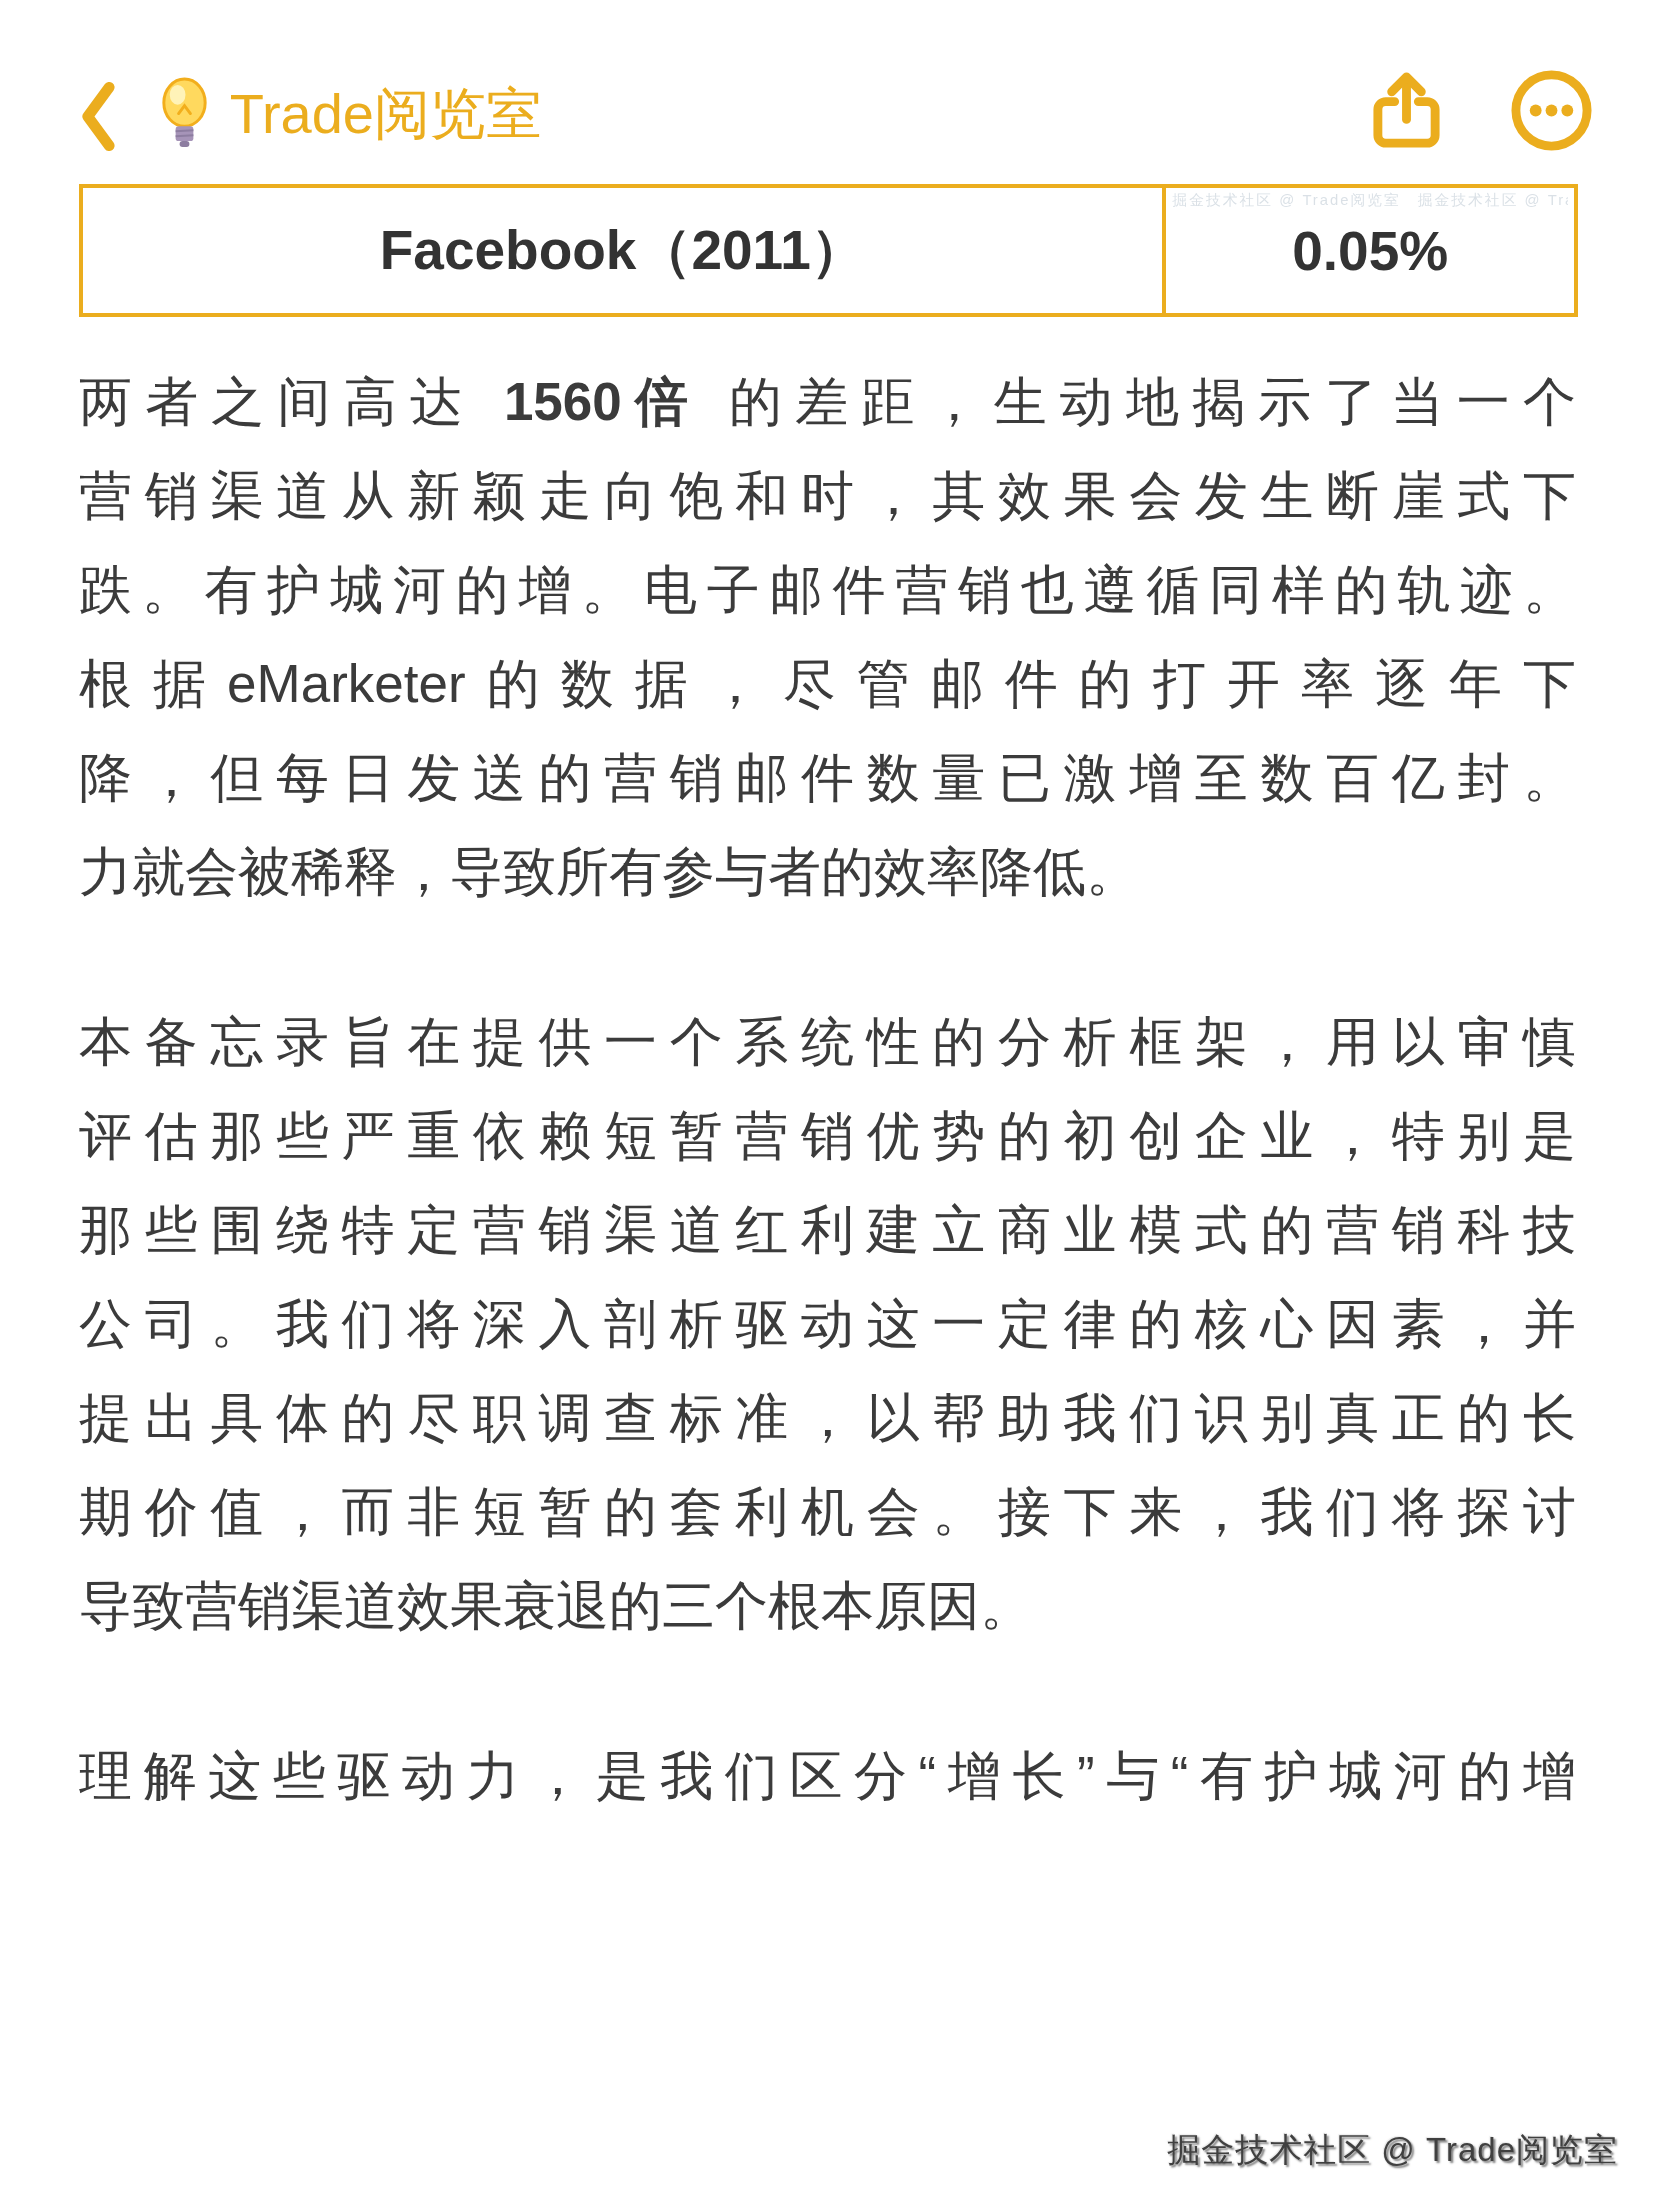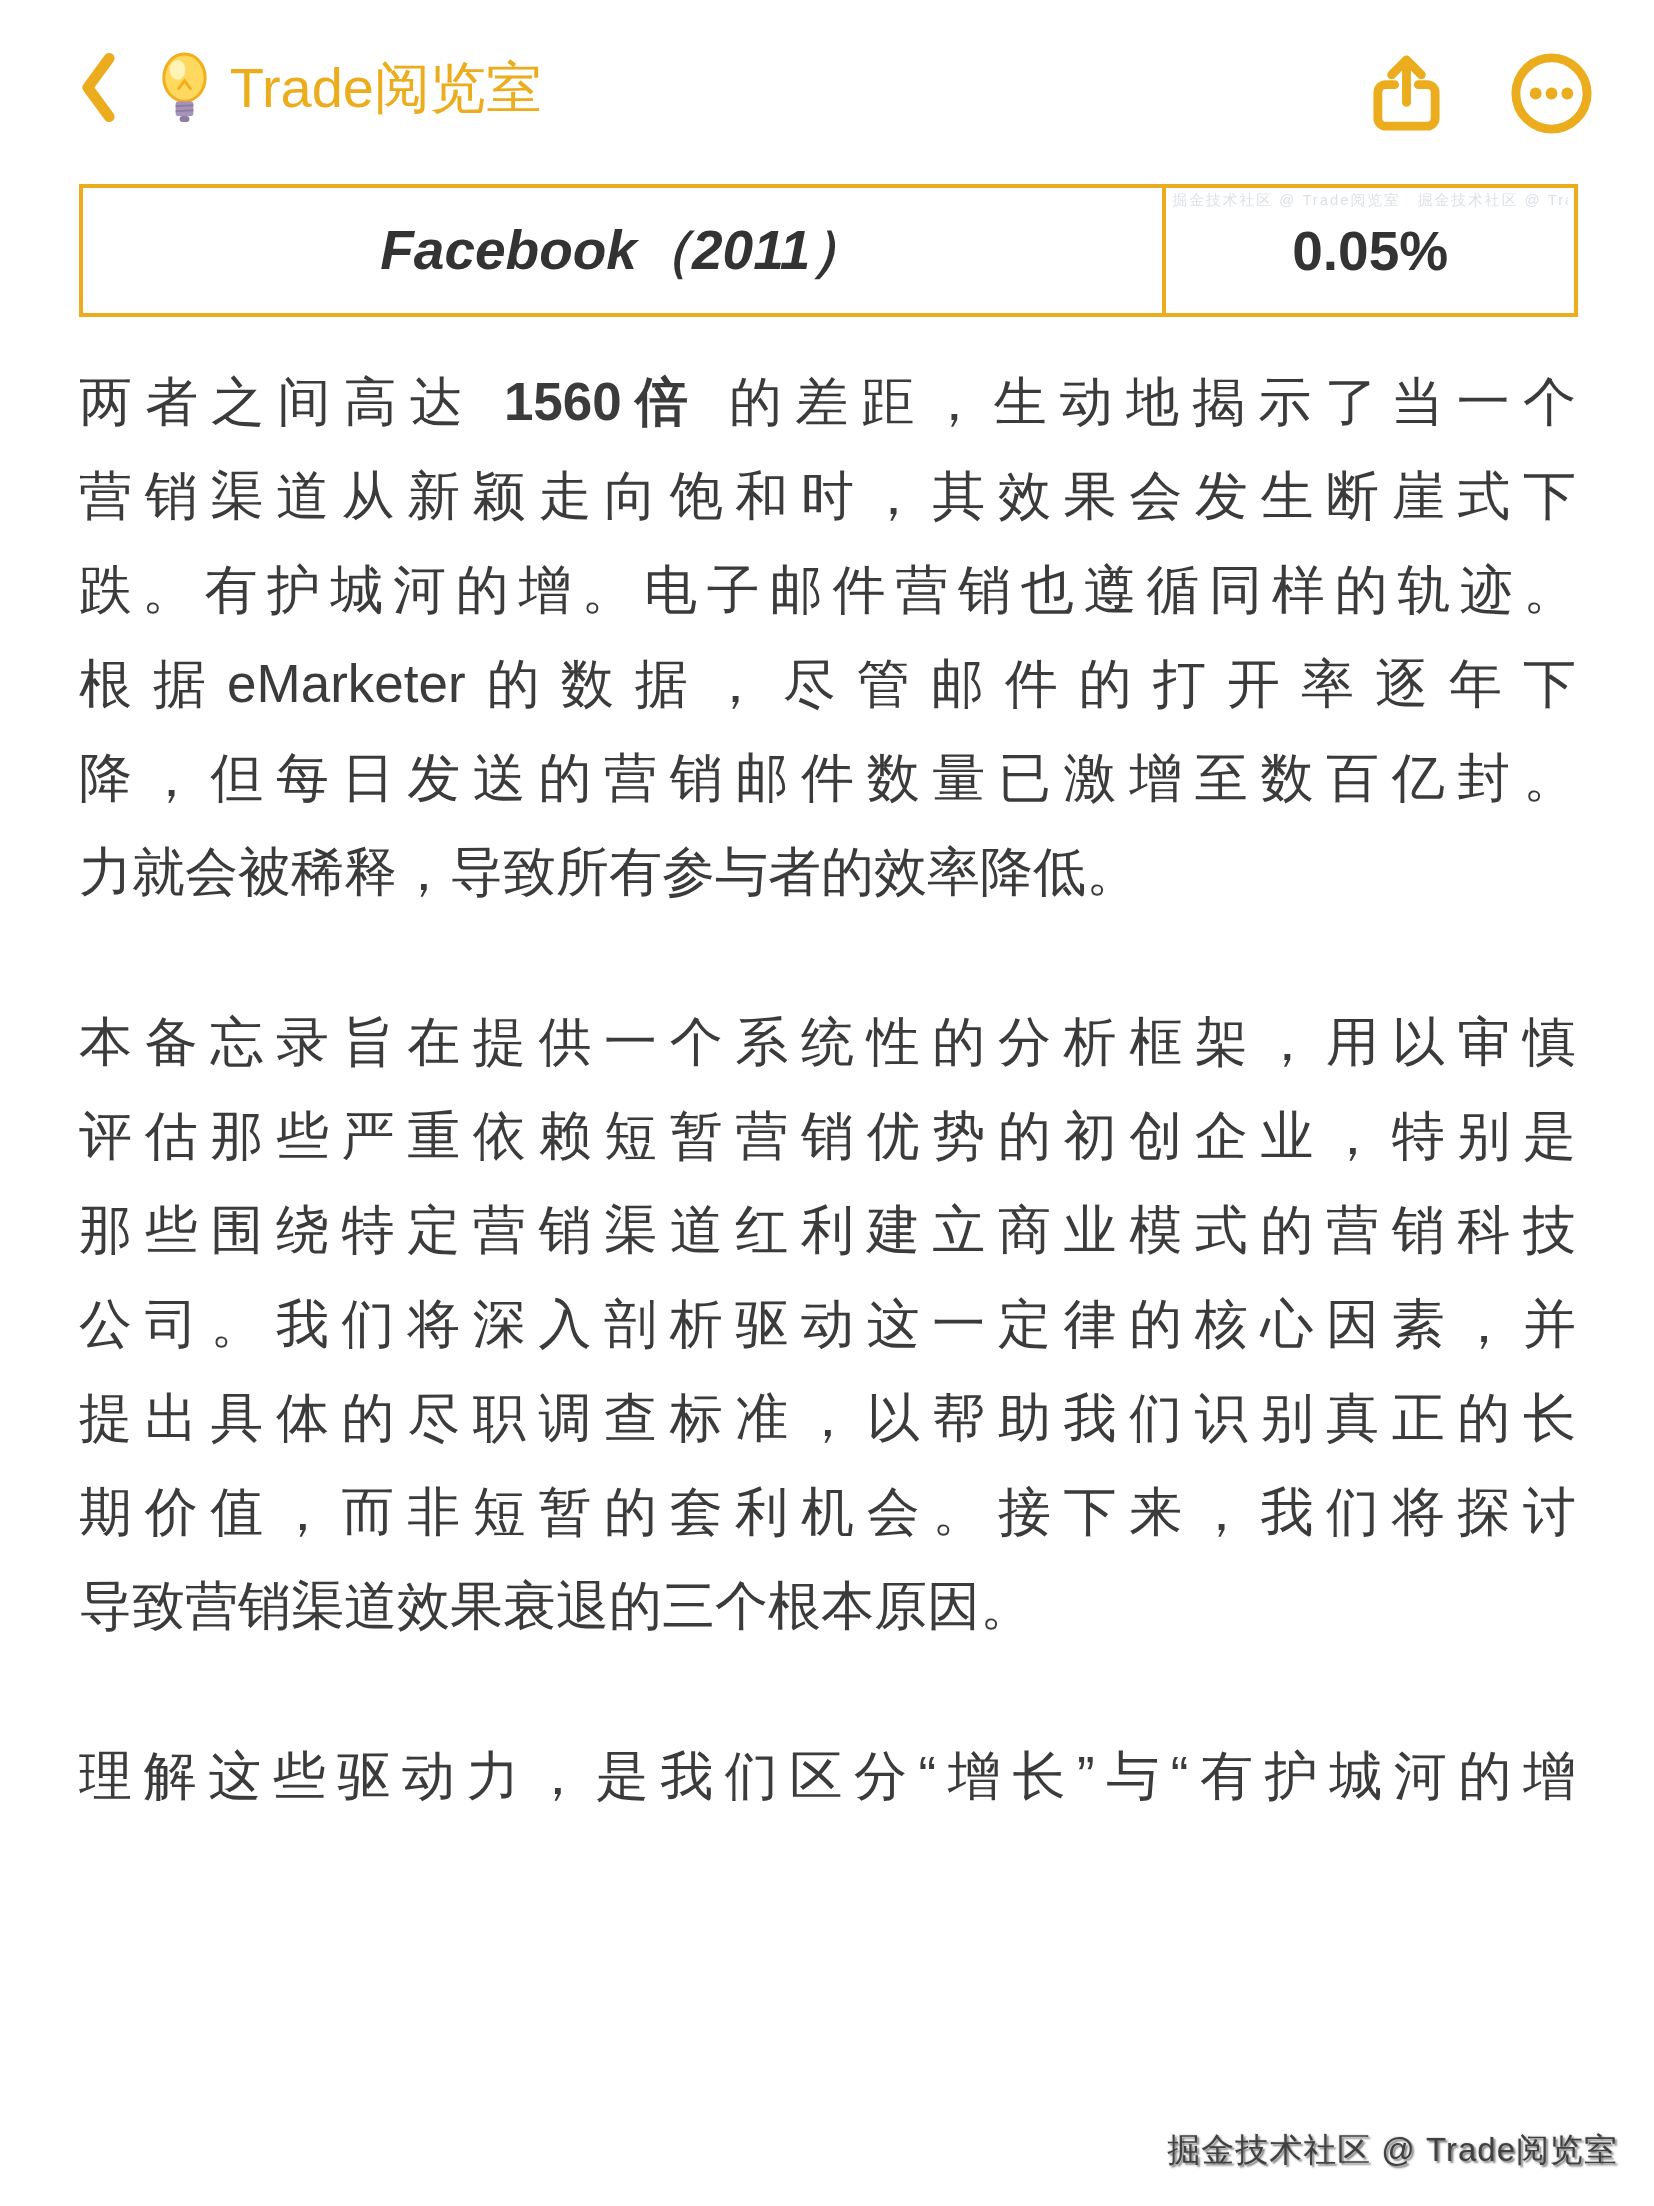--- a/index.html
+++ b/index.html
@@ -11,21 +11,21 @@
     overflow: hidden;
     font-family: "Liberation Sans", "DejaVu Sans", sans-serif;
   }
 
   
   .nav {
     position: absolute;
     top: 51px; left: 79px; right: 61px;
     height: 102px;
     display: flex;
-    align-items: flex-start;
+    align-items: flex-end;
   }
   .icon-btn {
     background: none; border: none; padding: 0; margin: 0;
     display: flex; align-items: center; justify-content: center;
     cursor: pointer;
   }
   .nav-bulb { margin-left: 35px; display: flex; align-items: center; }
   .nav-title {
     margin-left: 13.8px;
     font-size: 56px;
@@ -45,21 +45,21 @@
     border: 4.9px solid #EBAD1E;
     display: flex;
     background: #fff;
   }
   .data-table .cell {
     display: flex; align-items: center; justify-content: center;
     font-weight: 700; font-size: 55px; color: #333333;
     position: relative;
     overflow: hidden;
   }
-  .data-table .cell.name { width: 72.4%; border-right: 4.9px solid #EBAD1E; font-style: italic; }
+  .data-table .cell.name { width: 72.4%; border-right: 4.9px solid #EBAD1E; }
   .data-table .cell.value { flex: 1; }
   .faint-wm {
     position: absolute;
     top: 3px; left: 5.9px; right: 5.9px;
     font-size: 14.8px; font-weight: 400;
     color: #9fb0bf; opacity: 0.38;
     letter-spacing: 2px;
     white-space: nowrap; overflow: hidden;
     text-align: center;
   }

